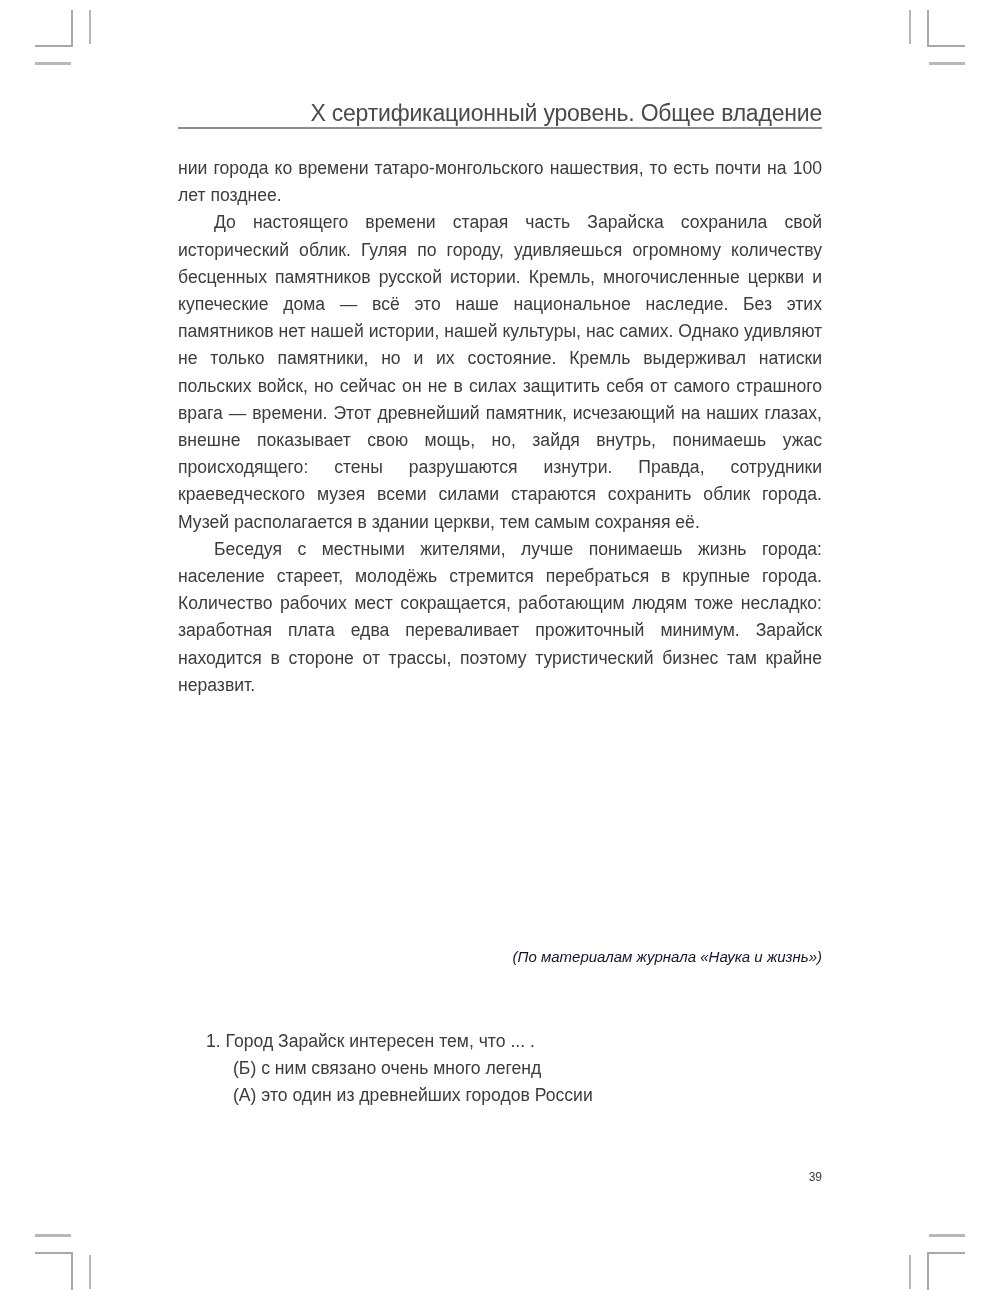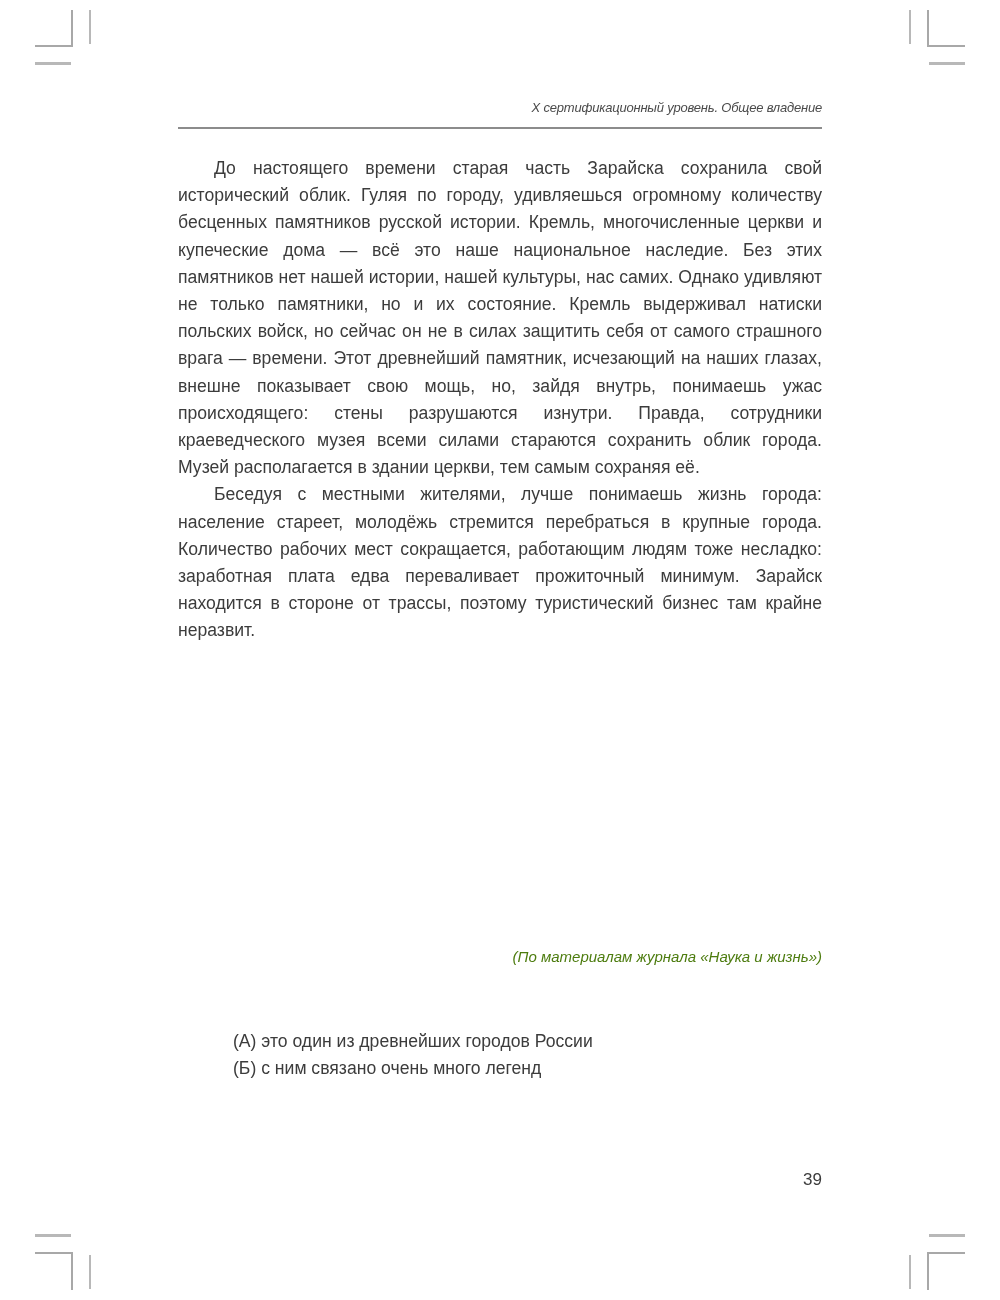--- a/index.html
+++ b/index.html
@@ -17,22 +17,21 @@
     }
     .mark { position: absolute; background: #b8b8b8; }
     .mark.dark { background: #a8a8a8; }
 
     .running-head {
       position: absolute;
       left: 178px;
       width: 644px;
       top: 100px;
       text-align: right;
-      font-style: italic;
-      font-size: 13px;
+      font-size: 23px;
       color: #4a4a4a;
       letter-spacing: -0.2px;
     }
     .head-rule {
       position: absolute;
       left: 178px;
       width: 644px;
       top: 127px;
       height: 2px;
       background: #8c8c8c;
@@ -54,38 +53,38 @@
     }
     .body-text p.cont { text-indent: 0; }
     .source {
       position: absolute;
       left: 178px;
       width: 644px;
       top: 948px;
       text-align: right;
       font-style: italic;
       font-size: 15px;
-      color: #4d7c0f;
+      color: #0f172a;
     }
     .question {
       position: absolute;
       left: 206px;
       top: 1028px;
       font-size: 17.6px;
       line-height: 27px;
       color: #3c3c3c;
     }
     .question .option { padding-left: 27px; }
     .page-number {
       position: absolute;
       left: 790px;
       width: 32px;
       top: 1170px;
       text-align: right;
-      font-size: 17px;
+      font-size: 12px;
       color: #3c3c3c;
     }
   </style>
 </head>
 <body>
 
 <div class="mark dark" style="left:71px;top:10px;width:2px;height:36px;"></div>
 <div class="mark dark" style="left:35px;top:45px;width:38px;height:2px;"></div>
 <div class="mark" style="left:89px;top:10px;width:2px;height:34px;"></div>
 <div class="mark" style="left:35px;top:62px;width:36px;height:3px;"></div>
@@ -102,24 +101,26 @@
 
 <div class="mark" style="left:929px;top:1234px;width:36px;height:3px;"></div>
 <div class="mark dark" style="left:927px;top:1252px;width:38px;height:2px;"></div>
 <div class="mark dark" style="left:927px;top:1252px;width:2px;height:38px;"></div>
 <div class="mark" style="left:909px;top:1255px;width:2px;height:34px;"></div>
 
 <div class="running-head">X сертификационный уровень. Общее владение</div>
 <div class="head-rule"></div>
 
 <div class="body-text">
+  <p class="cont">нии города ко времени татаро-монгольского нашествия, то есть почти на 100 лет позднее.</p>
   <p>До настоящего времени старая часть Зарайска сохранила свой исторический облик. Гуляя по городу, удивляешься огромному количеству бесценных памятников русской истории. Кремль, многочисленные церкви и купеческие дома — всё это наше национальное наследие. Без этих памятников нет нашей истории, нашей культуры, нас самих. Однако удивляют не только памятники, но и их состояние. Кремль выдерживал натиски польских войск, но сейчас он не в силах защитить себя от самого страшного врага — времени. Этот древнейший памятник, исчезающий на наших глазах, внешне показывает свою мощь, но, зайдя внутрь, понимаешь ужас происходящего: стены разрушаются изнутри. Правда, сотрудники краеведческого музея всеми силами стараются сохранить облик города. Музей располагается в здании церкви, тем самым сохраняя её.</p>
   <p>Беседуя с местными жителями, лучше понимаешь жизнь города: население стареет, молодёжь стремится перебраться в крупные города. Количество рабочих мест сокращается, работающим людям тоже несладко: заработная плата едва переваливает прожиточный минимум. Зарайск находится в стороне от трассы, поэтому туристический бизнес там крайне неразвит.</p>
 </div>
 
 <div class="source">(По материалам журнала «Наука и жизнь»)</div>
 
 <div class="question">
+  <div>1. Город Зарайск интересен тем, что ... .</div>
+  <div class="option">(Б) с ним связано очень много легенд</div>
   <div class="option">(А) это один из древнейших городов России</div>
-  <div class="option">(Б) с ним связано очень много легенд</div>
 </div>
 
 <div class="page-number">39</div>
 
 </body></html>

